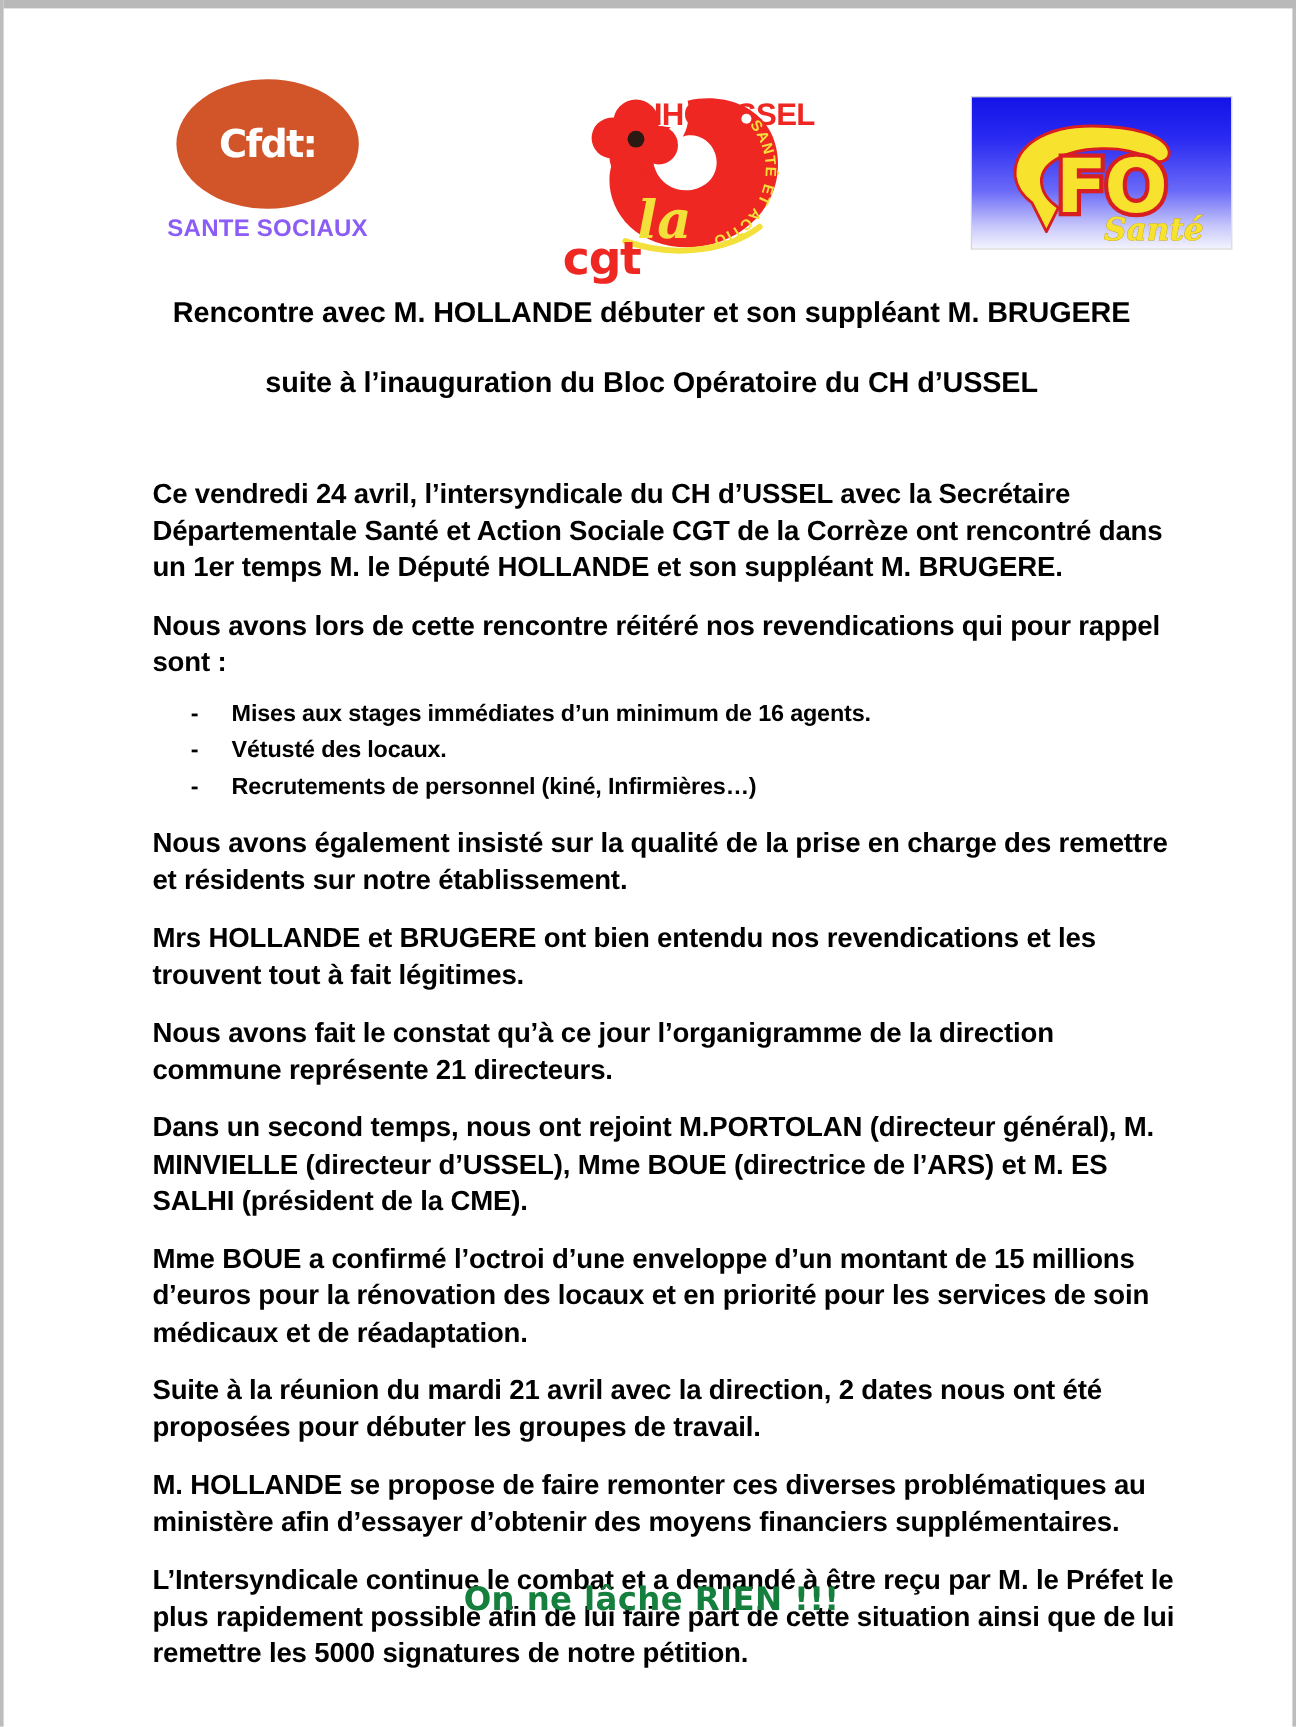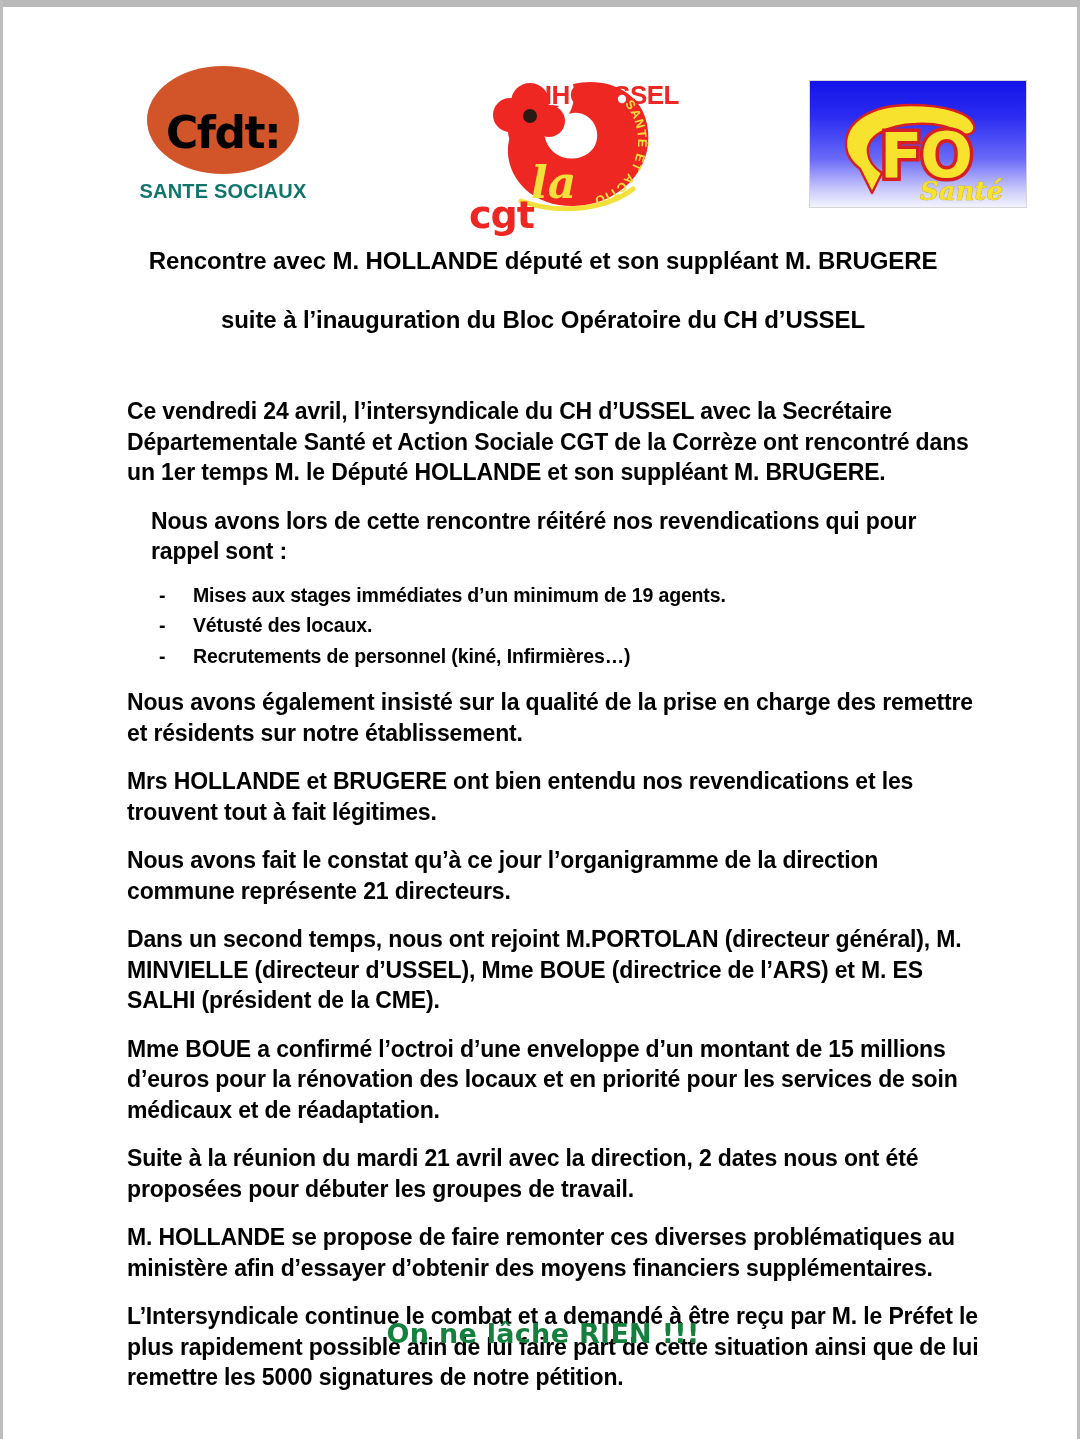--- a/index.html
+++ b/index.html
@@ -51,35 +51,35 @@
   }
   .cfdt-ellipse {
     position: absolute;
     left: 10px; top: 0;
     width: 152px; height: 108px;
     background: #D2552A;
     border-radius: 50%;
   }
   .cfdt-word {
     position: absolute;
-    left: 0; top: 12px;
+    left: 0; top: 0;
     width: 152px; height: 108px;
     display: flex; align-items: center; justify-content: center;
-    color: #000000;
+    color: #ffffff;
     font-family: "DejaVu Sans", sans-serif;
     font-weight: 700;
-    font-size: 44px;
+    font-size: 32px;
     letter-spacing: -1.5px;
   }
   .cfdt-sub {
     position: absolute;
     left: 0; top: 114px;
     width: 172px;
     text-align: center;
-    color: #0f766e;
+    color: #8b5cf6;
     font-family: "Liberation Sans", sans-serif;
     font-weight: 700;
     font-size: 20px;
     letter-spacing: 0.2px;
   }
 
   
   .cgt {
     position: absolute;
     left: 466px;
@@ -152,21 +152,21 @@
   }
   .para {
     font-family: "Liberation Sans", sans-serif;
     font-weight: 700;
     font-size: 23px;
     line-height: 30.5px;
     color: #000000;
     margin: 0 0 18px 0;
     letter-spacing: -0.15px;
   }
-  .para.tight { margin-bottom: 13px; margin-left: 24px; }
+  .para.tight { margin-bottom: 13px; }
 
   .bullets {
     margin: 0 0 16px 0;
     padding: 0;
     list-style: none;
   }
   .bullet {
     display: flex;
     font-family: "Liberation Sans", sans-serif;
     font-weight: 700;
@@ -249,34 +249,34 @@
 
         <text x="70" y="96" font-family="DejaVu Sans, sans-serif" font-size="62" font-weight="700" fill="#F7E32E" stroke="#D81E20" stroke-width="7" paint-order="stroke" letter-spacing="-2">FO</text>
 
         <text x="110" y="119" font-family="DejaVu Serif, serif" font-size="26" font-style="italic" font-weight="700" fill="#F7E32E" stroke="#C9A400" stroke-width="0.7" paint-order="stroke">Santé</text>
       </svg>
     </div>
 
   </div>
 
   <div class="title-block">
-    <div class="title-line">Rencontre avec M. HOLLANDE  député  et son suppléant M. BRUGERE</div>
+    <div class="title-line">Rencontre avec M. HOLLANDE  débuter  et son suppléant M. BRUGERE</div>
     <div class="title-line">suite à l’inauguration du Bloc Opératoire du CH d’USSEL</div>
   </div>
 
   <div class="body-block">
 
     <p class="para">Ce vendredi 24 avril, l’intersyndicale du CH d’USSEL avec la Secrétaire Départementale Santé et Action Sociale CGT de la Corrèze ont rencontré dans un 1er temps M. le Député HOLLANDE et son suppléant M. BRUGERE.</p>
 
     <p class="para tight">Nous avons lors de cette rencontre réitéré nos revendications qui pour rappel sont :</p>
 
     <ul class="bullets">
       <li class="bullet">
         <span class="bullet-dash">-</span>
-        <span class="bullet-text">Mises aux stages immédiates d’un minimum de 19 agents.</span>
+        <span class="bullet-text">Mises aux stages immédiates d’un minimum de 16 agents.</span>
       </li>
       <li class="bullet">
         <span class="bullet-dash">-</span>
         <span class="bullet-text">Vétusté des locaux.</span>
       </li>
       <li class="bullet">
         <span class="bullet-dash">-</span>
         <span class="bullet-text">Recrutements de personnel (kiné, Infirmières…)</span>
       </li>
     </ul>

